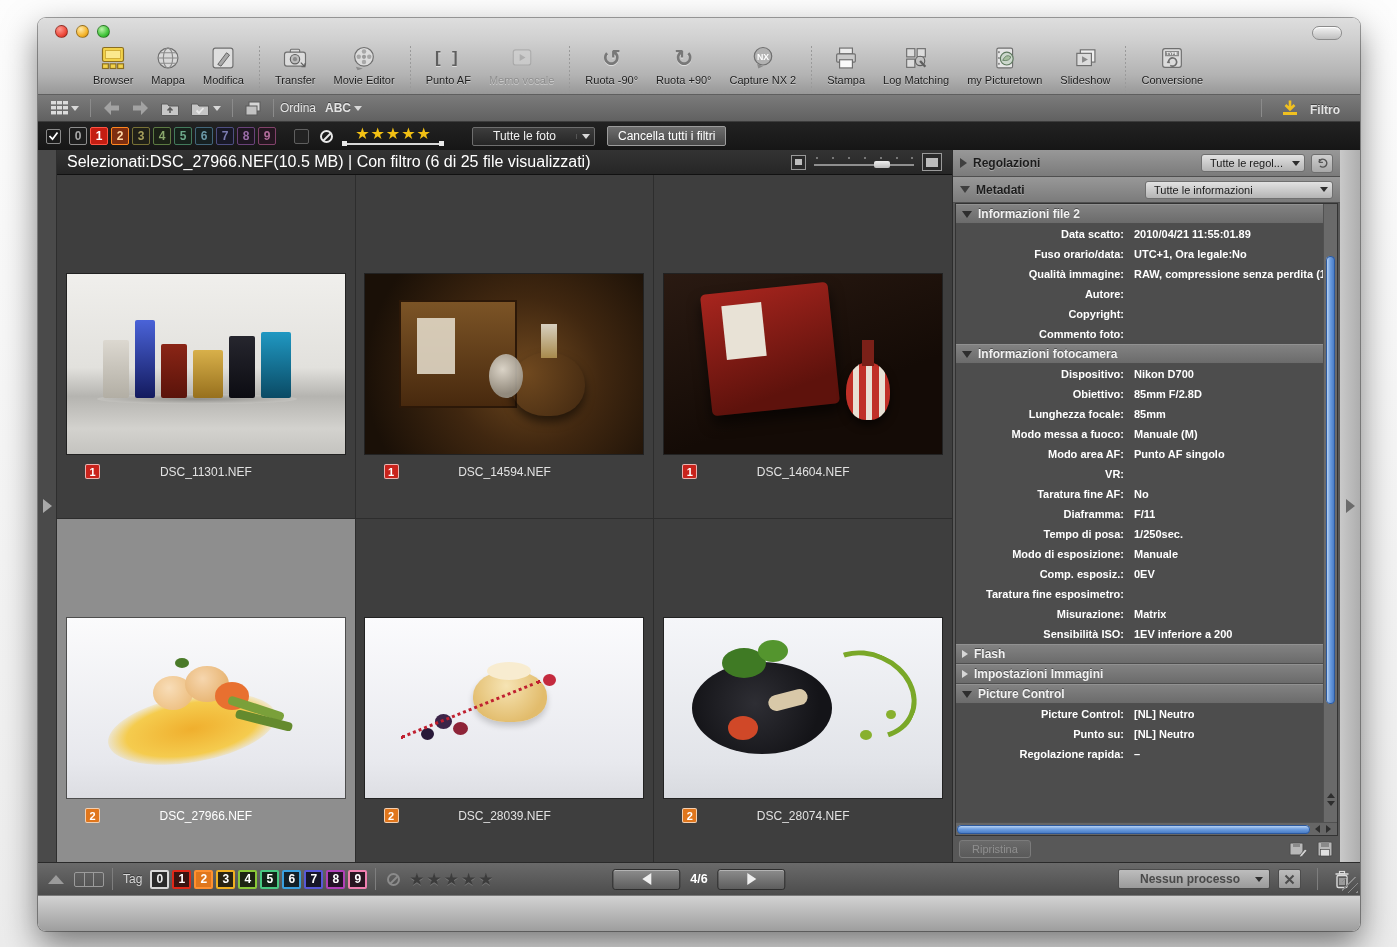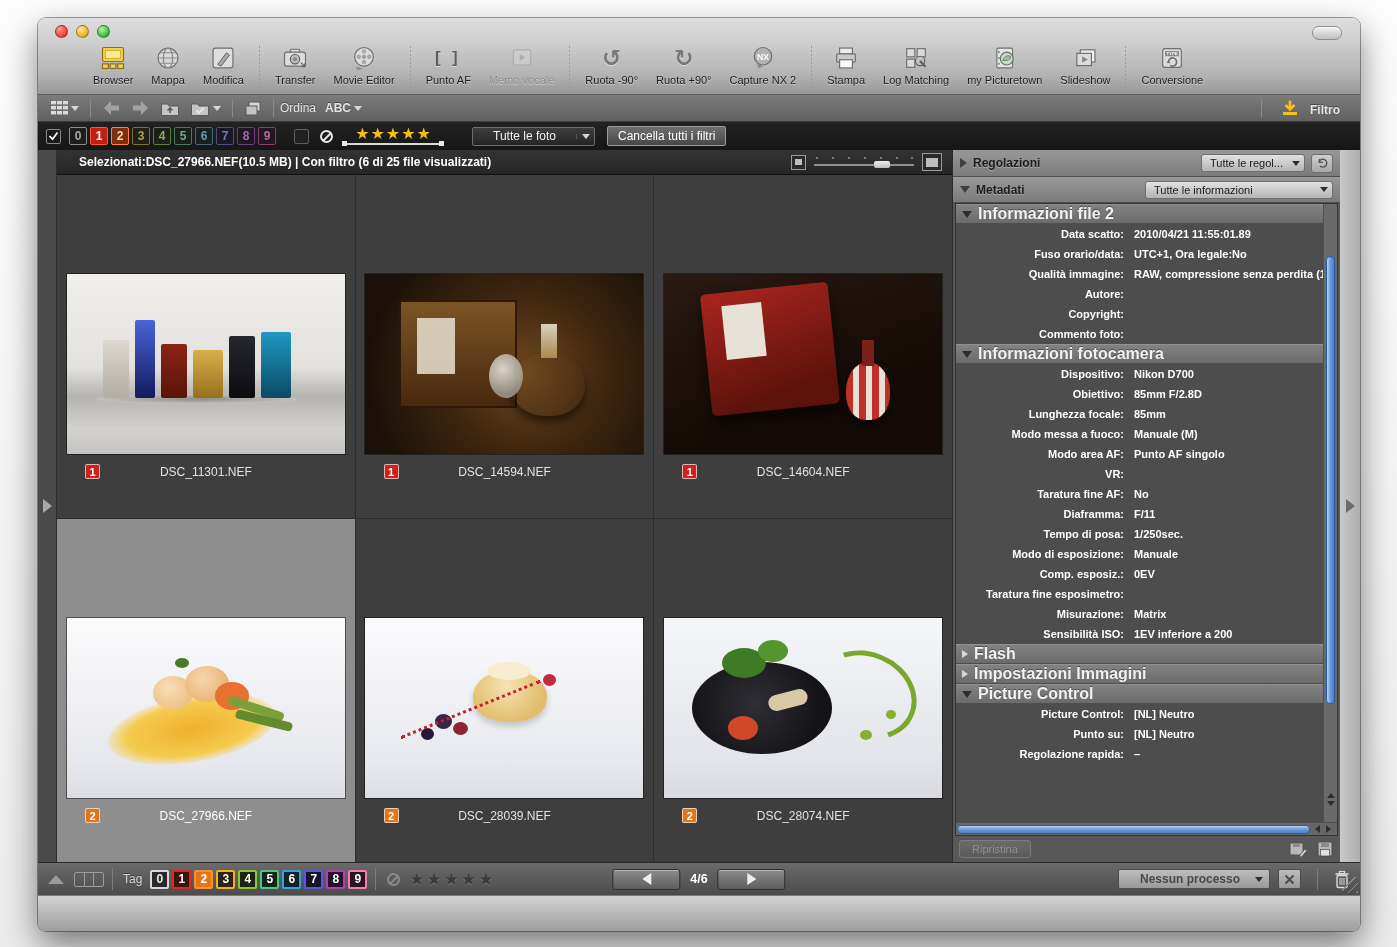--- a/index.html
+++ b/index.html
@@ -73,21 +73,21 @@
   
   .main { flex:1; display:flex; min-height:0; }
   .edge-left { width:19px; background:#4a4a4a; border-right:1px solid #2e2e2e; display:flex; align-items:center; justify-content:center; }
   .edge-right { width:20px; background:linear-gradient(90deg,#c9c9c9,#aeaeae); display:flex; align-items:center; justify-content:center; }
   .tri-r { width:0; height:0; border-top:7px solid transparent; border-bottom:7px solid transparent; border-left:9px solid #a9a9a9; }
   .tri-r.dark { border-left-color:#6b6b6b; }
 
   .browser { flex:1; display:flex; flex-direction:column; min-width:0; }
   .statusbar { height:25px; flex:none; background:linear-gradient(180deg,#333,#262626); border-bottom:1px solid #111;
     display:flex; align-items:center; padding:0 10px; color:#fff; }
-  .statustext { font-size:12px; font-weight:bold; flex:1; white-space:nowrap; overflow:hidden;margin-left:12px; }
+  .statustext { font-size:16px; font-weight:normal; flex:1; white-space:nowrap; overflow:hidden; }
   .zoomctl { display:flex; align-items:center; gap:8px; }
   .zbtn { border:1px solid #9a9a9a; background:#2a2a2a; display:flex; align-items:center; justify-content:center; }
   .zbtn.small { width:15px; height:15px; } .zbtn.small i { width:7px; height:6px; background:#bdbdbd; }
   .zbtn.big { width:20px; height:18px; } .zbtn.big i { width:12px; height:9px; background:#bdbdbd; }
   .ztrack { width:100px; position:relative; height:14px; }
   .ztrack .line { position:absolute; left:0; right:0; top:9px; height:2px; background:#8f8f8f; }
   .ztrack .dot { position:absolute; top:2px; width:2px; height:2px; background:#777; }
   .ztrack .handle { position:absolute; top:6px; width:16px; height:7px; background:linear-gradient(180deg,#efefef,#bdbdbd); border-radius:2px; }
 
   .grid { flex:1; display:grid; grid-template-columns:1fr 1fr 1fr; grid-template-rows:1fr 1fr; gap:1px;
@@ -126,21 +126,21 @@
   .lightdrop .dd-text { font-size:11px; color:#1a1a1a; white-space:nowrap; overflow:hidden; }
   .dcaret { width:0; height:0; border-left:4px solid transparent; border-right:4px solid transparent; border-top:5px solid #2e2e2e; }
   .revertbtn { width:22px; height:19px; border:1px solid #6f6f6f; border-radius:3px; background:linear-gradient(180deg,#cfcfcf,#a8a8a8);
     display:flex; align-items:center; justify-content:center; }
 
   .metabox { flex:1; margin:0 2px; border:1px solid #333; display:flex; flex-direction:column; min-height:0; background:#4d4d4d; }
   .metabody { flex:1; display:flex; min-height:0; }
   .metarows { flex:1; overflow:hidden; }
   .msection-h { height:20px; background:linear-gradient(180deg,#828282,#6b6b6b); border-top:1px solid #919191; border-bottom:1px solid #4e4e4e;
     display:flex; align-items:center; gap:6px; padding:0 6px; }
-  .msection-h span { font-size:16px; font-weight:bold; color:#f2f2f2; text-shadow:0 -1px 0 rgba(0,0,0,.4); }
+  .msection-h span { font-size:12px; font-weight:bold; color:#f2f2f2; text-shadow:0 -1px 0 rgba(0,0,0,.4); }
   .msection-h .disc.right { border-left-color:#d8d8d8; border-top-width:4px; border-bottom-width:4px; border-left-width:6px; }
   .msection-h .disc.down { border-top-color:#2e2e2e; }
   .mrow { height:20px; display:flex; align-items:center; font-size:11px; }
   .mlabel { width:168px; text-align:right; font-weight:bold; color:#fff; flex:none; }
   .mvalue { margin-left:10px; font-weight:bold; color:#fff; white-space:nowrap; overflow:hidden; }
 
   .vscroll { width:14px; flex:none; background:#6a6a6a; border-left:1px solid #515151; position:relative; }
   .vthumb { position:absolute; left:2px; width:9px; top:52px; height:448px; border-radius:5px;
     background:linear-gradient(90deg,#cfe2f8,#6f9fe0 45%,#3f74c0); box-shadow:inset 0 0 0 1px #2c589c; }
   .varrows { position:absolute; bottom:16px; left:0; right:0; display:flex; flex-direction:column; align-items:center; gap:3px; }

